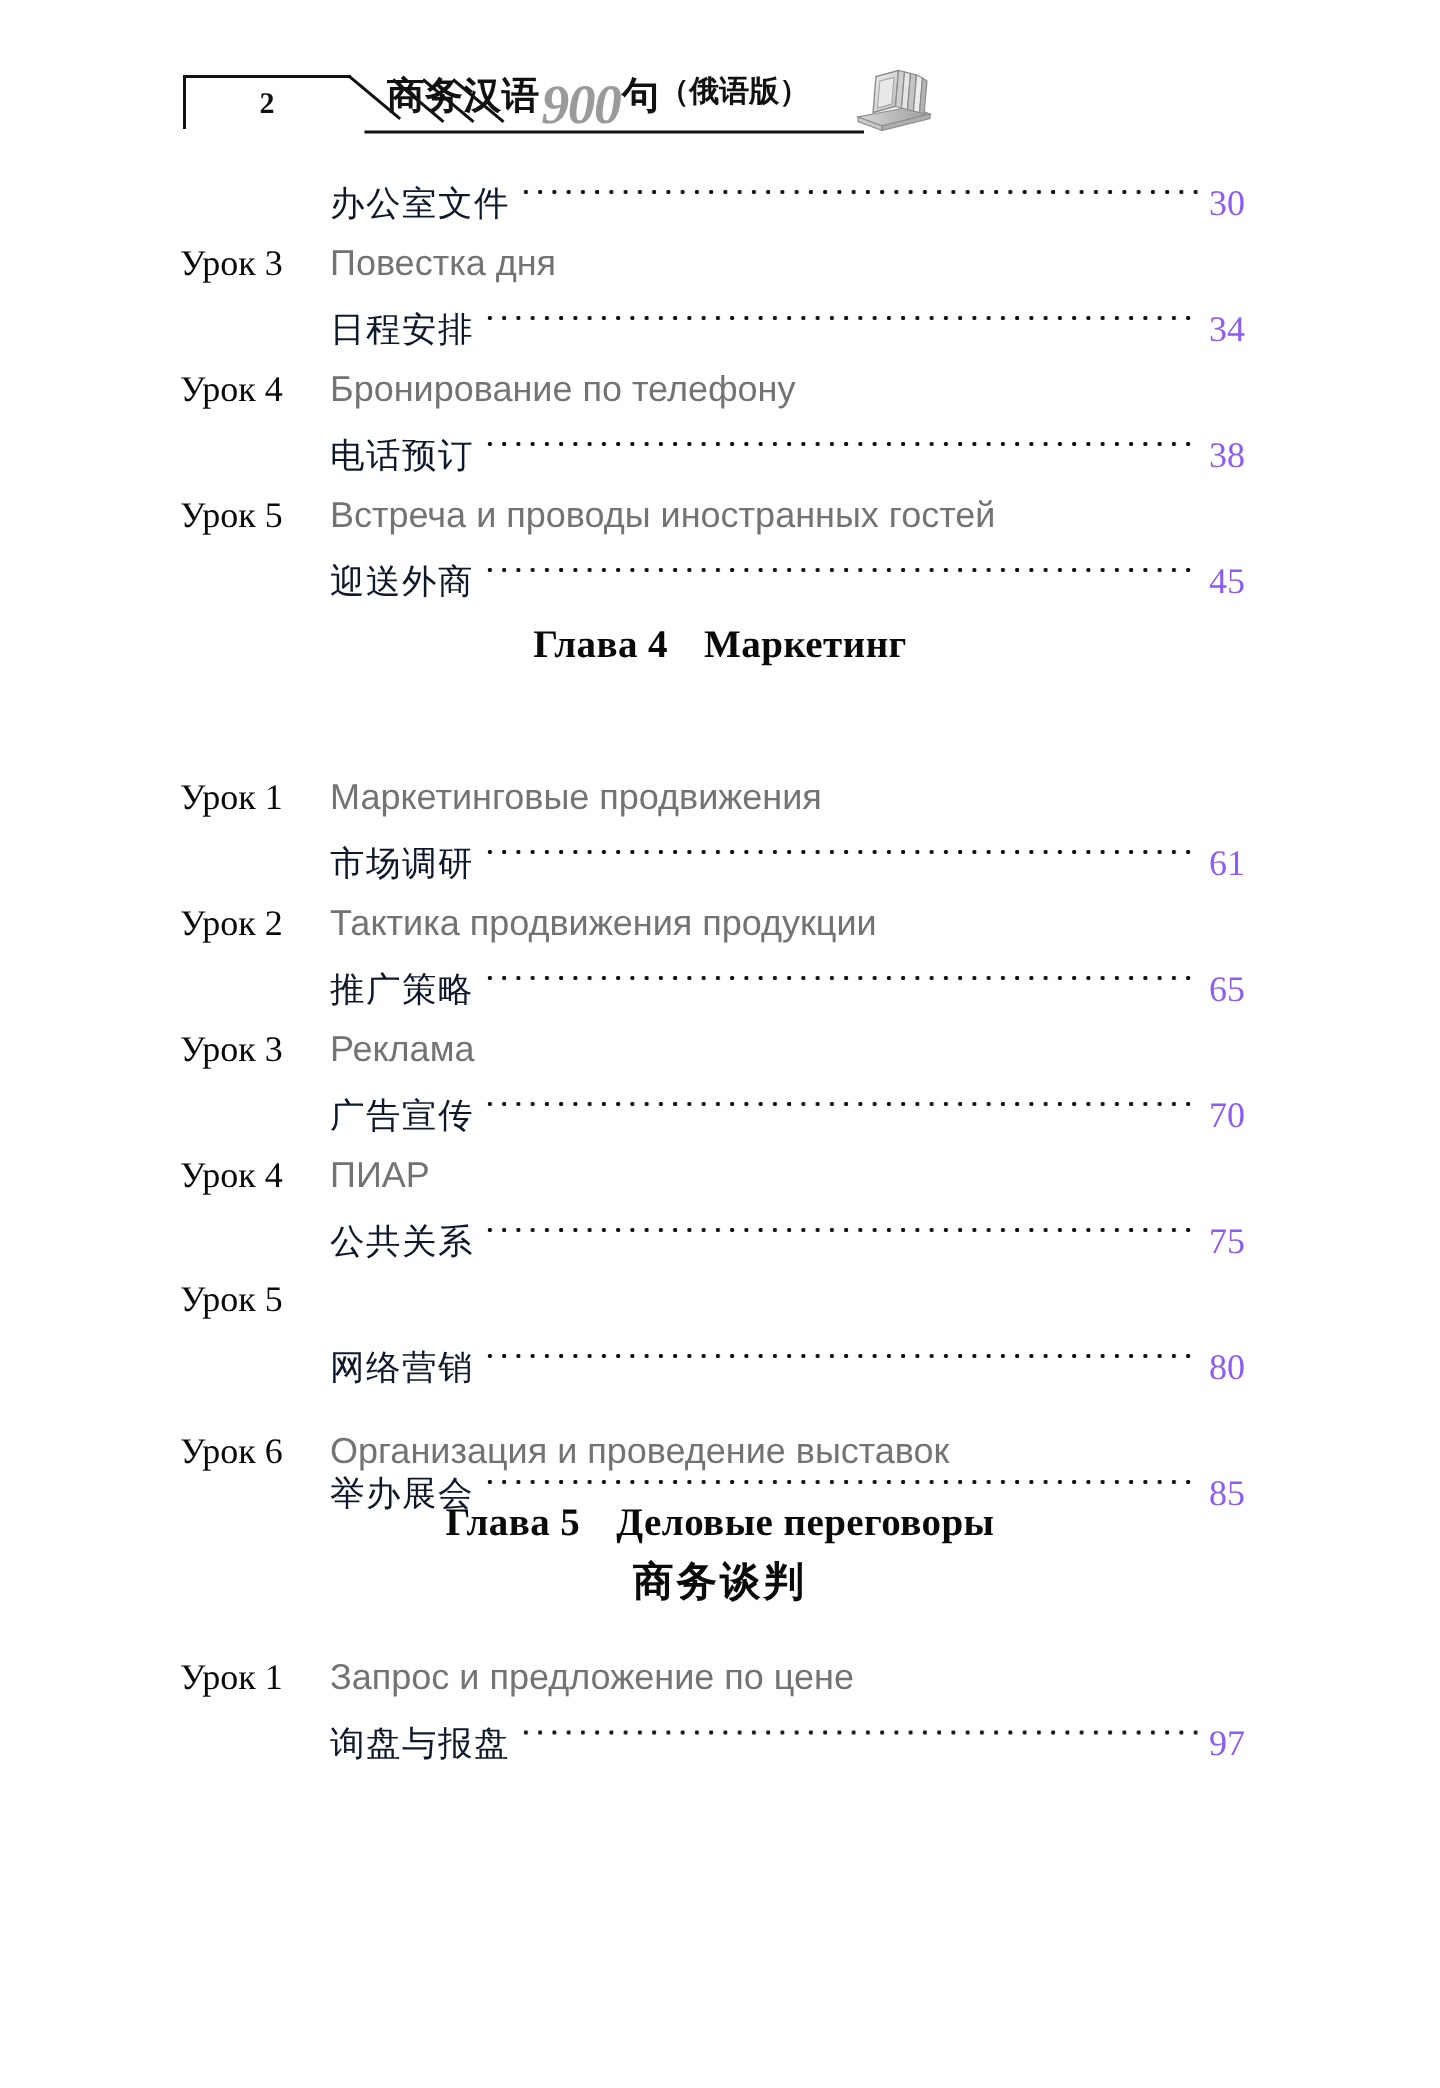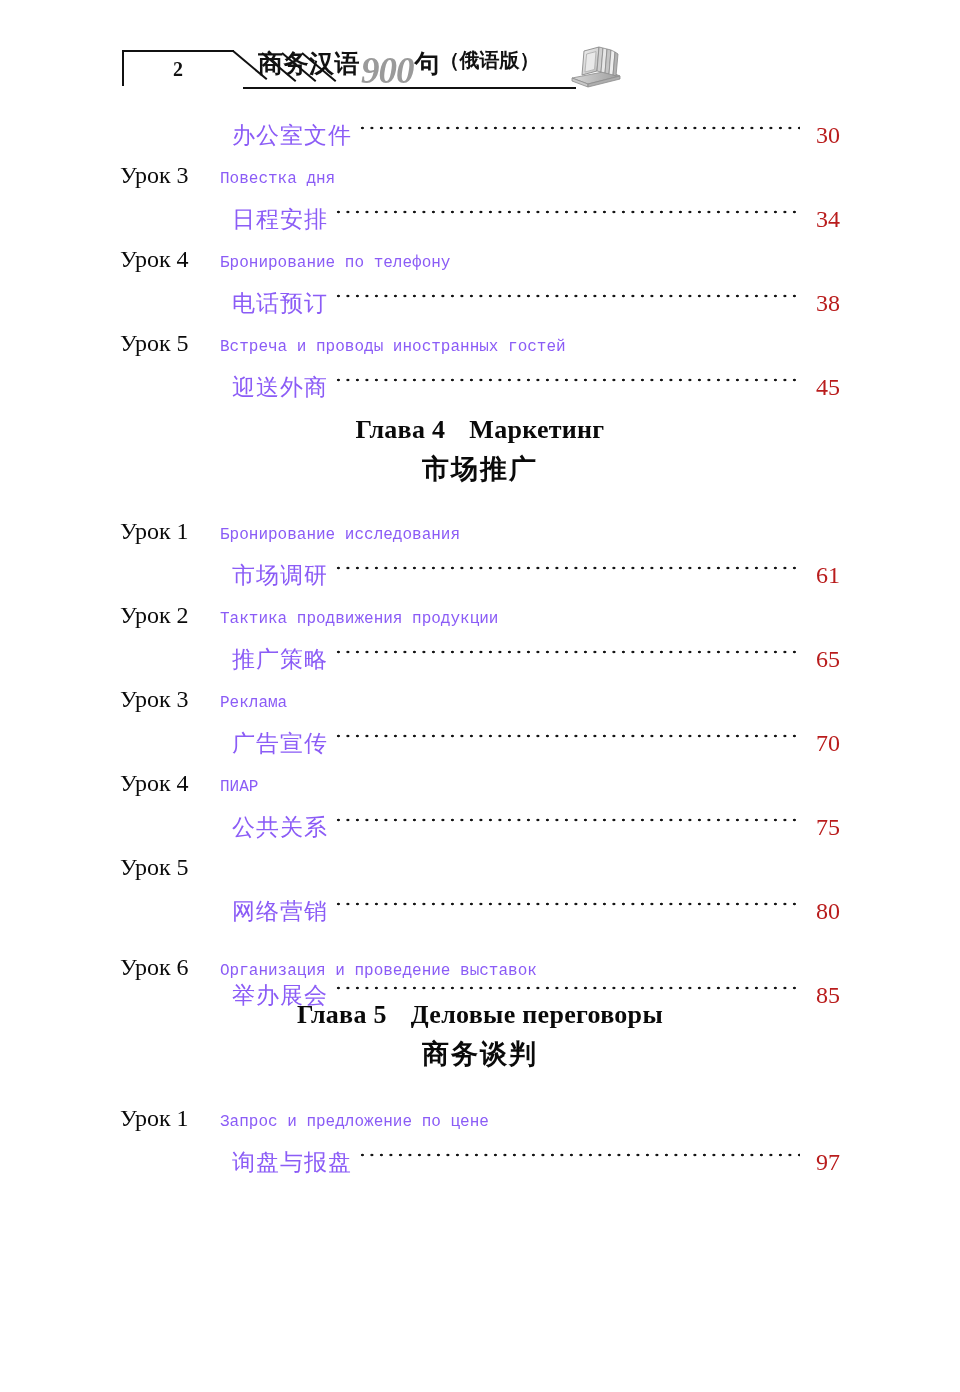--- a/index.html
+++ b/index.html
@@ -136,60 +136,58 @@
     white-space: nowrap;
   }
   .lesson-label {
     width: 100px;
     flex: 0 0 100px;
     font-family: "Liberation Serif", "DejaVu Serif", serif;
     font-size: 24px;
     color: #0a0a0a;
   }
   .ru-title {
-    font-family: Liberation Mono, monospace;
-    font-size: 16px;
-    color: #8b5cf6;
+    font-family: Liberation Sans, sans-serif;
+    font-size: 24px;
+    color: #737373;
   }
 
   .line-cn {
     position: absolute;
     left: 220px;
     width: 620px;
     height: 36px;
     display: flex;
     align-items: baseline;
     white-space: nowrap;
   }
   .cn-title {
     font-family: "DejaVu Sans", "Liberation Sans", sans-serif;
     font-size: 23px;
-    color: #8b5cf6;
+    color: #0f172a;
     letter-spacing: 1px;
     flex: 0 0 auto;
-    margin-left: 12px;
   }
   .leader {
     flex: 1 1 auto;
     overflow: hidden;
     height: 20px;
     margin: 0 6px 0 8px;
     position: relative;
     top: -5px;
     background-image: radial-gradient(circle at 2.6px 50%, #111 1.25px, rgba(0,0,0,0) 1.6px);
     background-size: 9.5px 100%;
     background-repeat: repeat-x;
     background-position: left center;
   }
   .pageno {
     flex: 0 0 auto;
     font-family: "Liberation Serif", "DejaVu Serif", serif;
     font-size: 24px;
-    color: #b91c1c;
-    text-align: right;
+    color: #8b5cf6;
     min-width: 34px;
   }
 
   
   .chapter {
     position: absolute;
     left: 0;
     width: 960px;
     text-align: center;
   }
@@ -298,26 +296,25 @@
         <span class="ru-title">Встреча и проводы иностранных гостей</span>
       </div>
       <div class="line-cn" style="top: 42px;">
         <span class="cn-title">迎送外商</span>
         <span class="leader"></span>
         <span class="pageno">45</span>
       </div>
     </div>
     <div class="chapter" style="top: 415px;">
       <div class="ru"><span>Глава 4</span><span class="gap"></span><span>Маркетинг</span></div>
-      <div class="cn">市场推广</div>
     </div>
     <div class="entry" style="top: 518px;">
       <div class="line-ru" style="top: 0px;">
         <span class="lesson-label">Урок 1</span>
-        <span class="ru-title">Бронирование исследования</span>
+        <span class="ru-title">Маркетинговые продвижения</span>
       </div>
       <div class="line-cn" style="top: 42px;">
         <span class="cn-title">市场调研</span>
         <span class="leader"></span>
         <span class="pageno">61</span>
       </div>
     </div>
     <div class="entry" style="top: 602px;">
       <div class="line-ru" style="top: 0px;">
         <span class="lesson-label">Урок 2</span>

